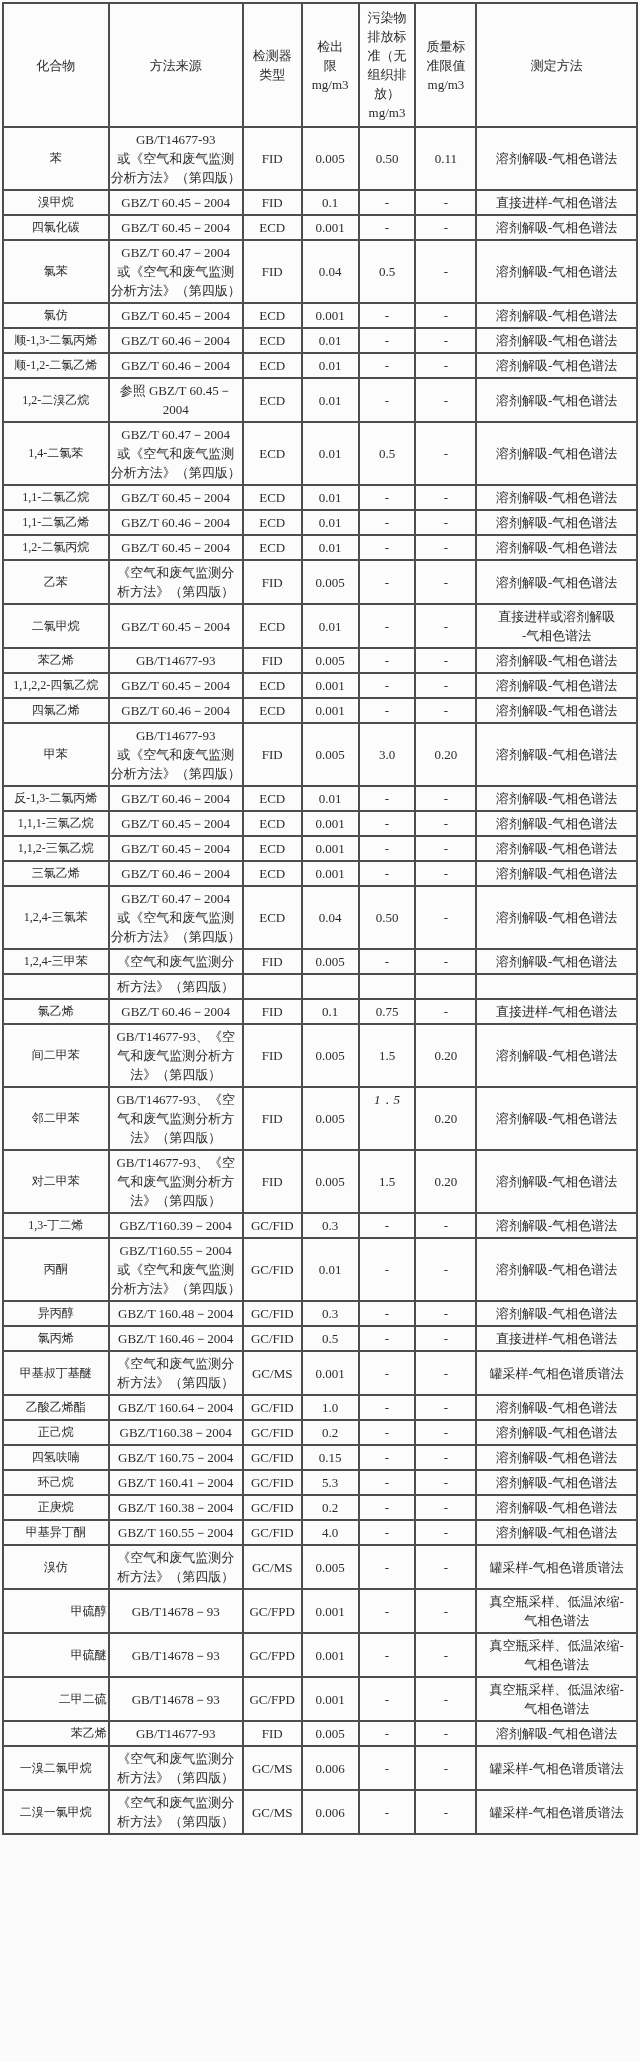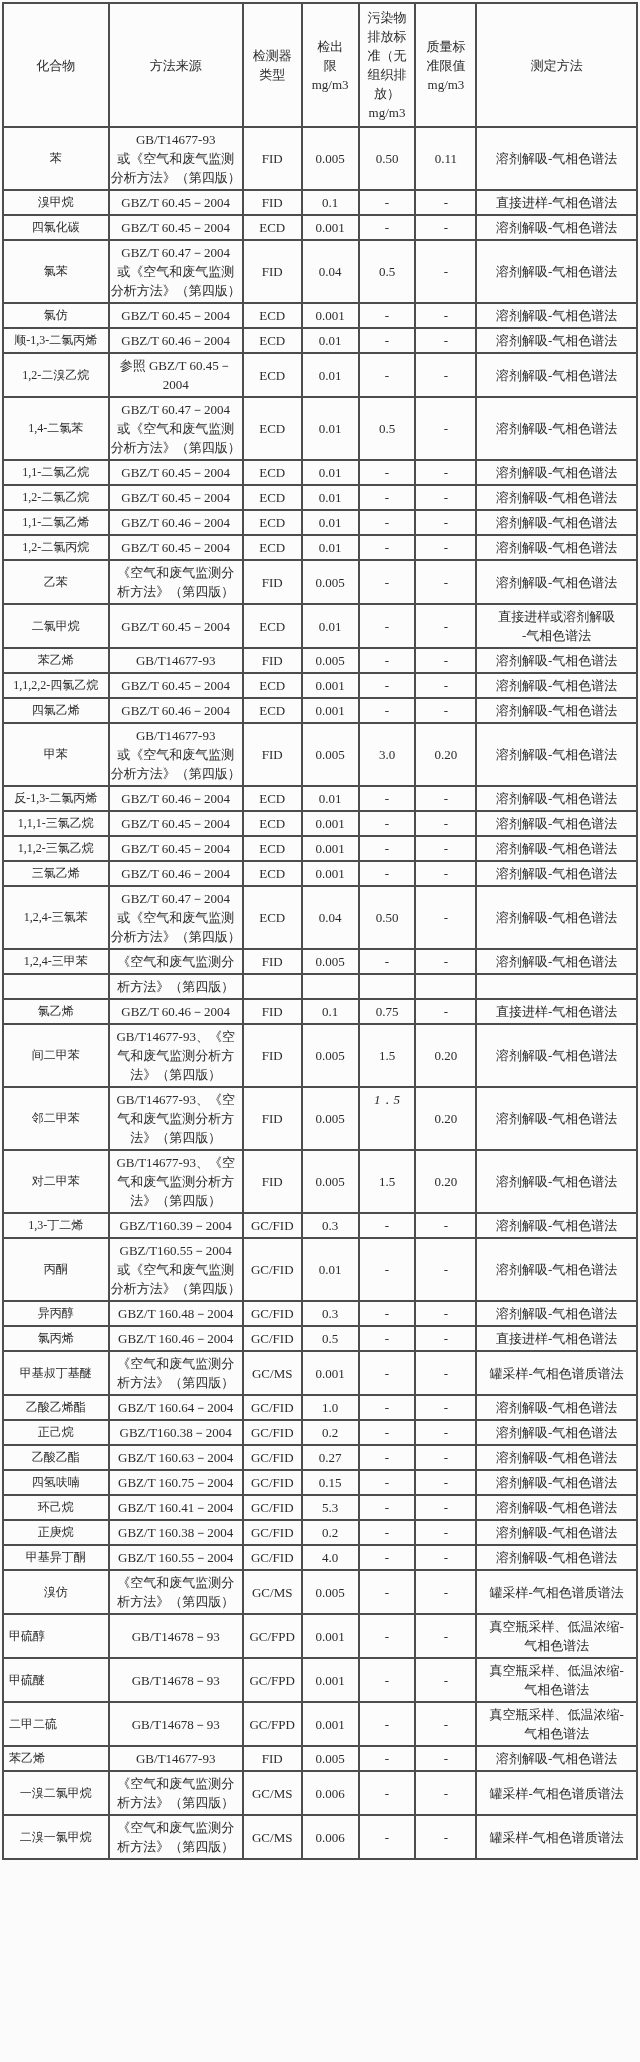--- a/index.html
+++ b/index.html
@@ -30,21 +30,21 @@
   th{padding:4px 1px;}
   .col-compound{width:104px;}
   .col-source{width:132px;}
   .col-detector{width:58px;}
   .col-limit{width:56px;}
   .col-emission{width:56px;}
   .col-quality{width:60px;}
   .col-method{width:158px;}
   td.c-compound{font-size:12px;}
   td.vtop{vertical-align:top;font-style:italic;}
-  td.aleft{text-align:left;padding-left:5px;}
+  td.aleft{text-align:right;padding-left:5px;}
 </style>
 </head>
 <body>
 
 <table>
   <colgroup>
     <col class="col-compound">
       <col class="col-source">
       <col class="col-detector">
     <col class="col-limit">
@@ -126,20 +126,29 @@
       <tr>
         <td class="c-compound">顺-1,3-二氯丙烯</td>
         <td class="c-source">GBZ/T 60.46－2004</td>
         <td class="c-detector">ECD</td>
         <td class="c-limit">0.01</td>
         <td class="c-emission">-</td>
         <td class="c-quality">-</td>
         <td class="c-method">溶剂解吸-气相色谱法</td>
       </tr>
       <tr>
+        <td class="c-compound">顺-1,2-二氯乙烯</td>
+        <td class="c-source">GBZ/T 60.46－2004</td>
+        <td class="c-detector">ECD</td>
+        <td class="c-limit">0.01</td>
+        <td class="c-emission">-</td>
+        <td class="c-quality">-</td>
+        <td class="c-method">溶剂解吸-气相色谱法</td>
+      </tr>
+      <tr>
         <td class="c-compound">1,2-二溴乙烷</td>
         <td class="c-source">参照 GBZ/T 60.45－
 2004</td>
         <td class="c-detector">ECD</td>
         <td class="c-limit">0.01</td>
         <td class="c-emission">-</td>
         <td class="c-quality">-</td>
         <td class="c-method">溶剂解吸-气相色谱法</td>
       </tr>
       <tr>
@@ -148,29 +157,20 @@
 或《空气和废气监测
 分析方法》（第四版）</td>
         <td class="c-detector">ECD</td>
         <td class="c-limit">0.01</td>
         <td class="c-emission">0.5</td>
         <td class="c-quality">-</td>
         <td class="c-method">溶剂解吸-气相色谱法</td>
       </tr>
       <tr>
         <td class="c-compound">1,1-二氯乙烷</td>
-        <td class="c-source">GBZ/T 60.45－2004</td>
-        <td class="c-detector">ECD</td>
-        <td class="c-limit">0.01</td>
-        <td class="c-emission">-</td>
-        <td class="c-quality">-</td>
-        <td class="c-method">溶剂解吸-气相色谱法</td>
-      </tr>
-      <tr>
-        <td class="c-compound">1,2-二氯乙烷</td>
         <td class="c-source">GBZ/T 60.45－2004</td>
         <td class="c-detector">ECD</td>
         <td class="c-limit">0.01</td>
         <td class="c-emission">-</td>
         <td class="c-quality">-</td>
         <td class="c-method">溶剂解吸-气相色谱法</td>
       </tr>
       <tr>
         <td class="c-compound">1,1-二氯乙烯</td>
         <td class="c-source">GBZ/T 60.46－2004</td>
@@ -414,29 +414,20 @@
       <tr>
         <td class="c-compound">正己烷</td>
         <td class="c-source">GBZ/T160.38－2004</td>
         <td class="c-detector">GC/FID</td>
         <td class="c-limit">0.2</td>
         <td class="c-emission">-</td>
         <td class="c-quality">-</td>
         <td class="c-method">溶剂解吸-气相色谱法</td>
       </tr>
       <tr>
-        <td class="c-compound">乙酸乙酯</td>
-        <td class="c-source">GBZ/T 160.63－2004</td>
-        <td class="c-detector">GC/FID</td>
-        <td class="c-limit">0.27</td>
-        <td class="c-emission">-</td>
-        <td class="c-quality">-</td>
-        <td class="c-method">溶剂解吸-气相色谱法</td>
-      </tr>
-      <tr>
         <td class="c-compound">四氢呋喃</td>
         <td class="c-source">GBZ/T 160.75－2004</td>
         <td class="c-detector">GC/FID</td>
         <td class="c-limit">0.15</td>
         <td class="c-emission">-</td>
         <td class="c-quality">-</td>
         <td class="c-method">溶剂解吸-气相色谱法</td>
       </tr>
       <tr>
         <td class="c-compound">环己烷</td>

